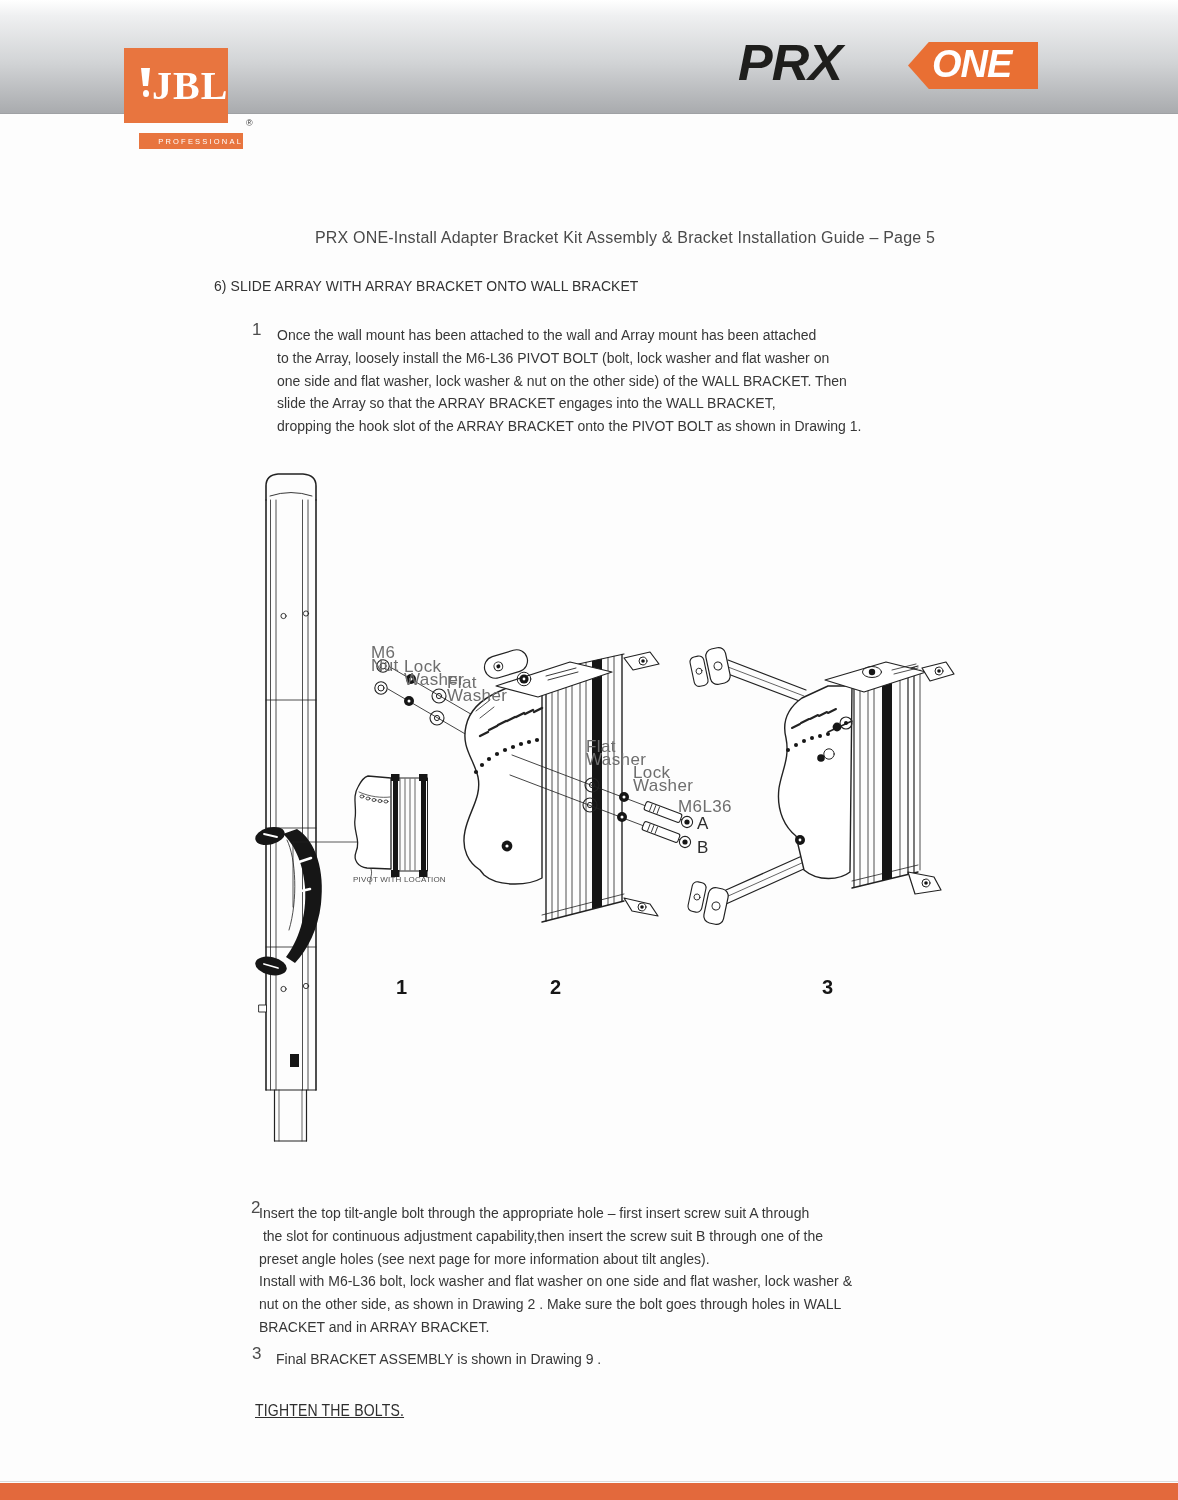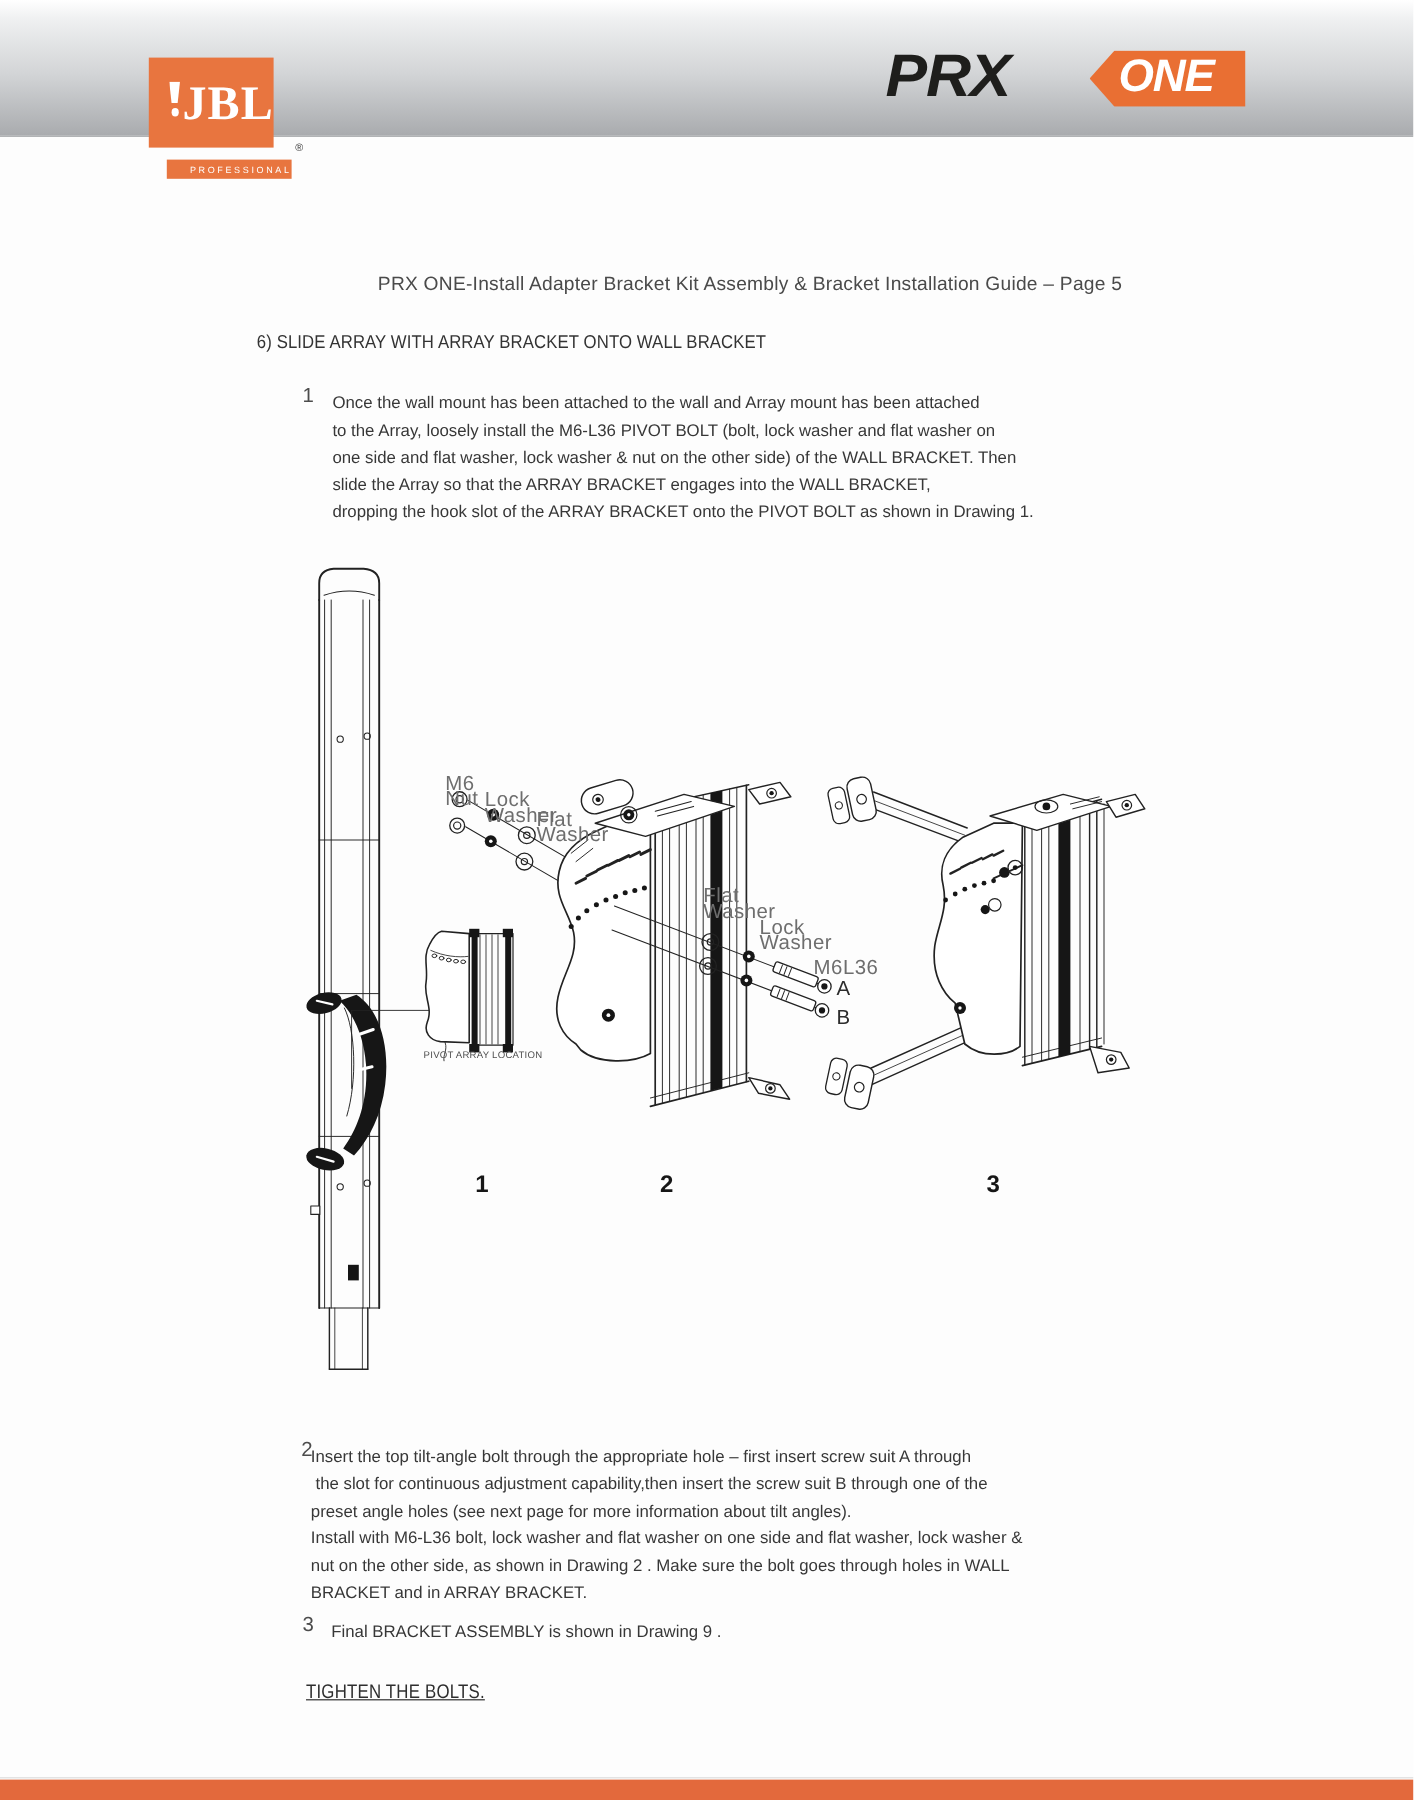--- a/index.html
+++ b/index.html
@@ -332,21 +332,21 @@
 Washer</div>
   <div class="part-label" style="left:447px;top:676px">Flat
 Washer</div>
   <div class="part-label" style="left:586px;top:740px">Flat
 Washer</div>
   <div class="part-label" style="left:633px;top:766px">Lock
 Washer</div>
   <div class="part-label" style="left:678px;top:800px">M6L36</div>
   <div class="bolt-letter" style="left:697px;top:814px">A</div>
   <div class="bolt-letter" style="left:697px;top:838px">B</div>
-  <div class="pivot-label">PIVOT ARRAY LOCATION</div>
+  <div class="pivot-label">PIVOT WITH LOCATION</div>
 
   <div class="fig-num" style="left:396px;top:976px">1</div>
   <div class="fig-num" style="left:550px;top:976px">2</div>
   <div class="fig-num" style="left:822px;top:976px">3</div>
 
   <div class="step-num" style="left:251px;top:1198px">2</div>
   <div class="step-text" style="left:259px;top:1202px">Insert the top tilt-angle bolt through the appropriate hole – first insert screw suit A through
 &nbsp;the slot for continuous adjustment capability,then insert the screw suit B through one of the
 preset angle holes (see next page for more information about tilt angles).
 Install with M6-L36 bolt, lock washer and flat washer on one side and flat washer, lock washer &amp;

